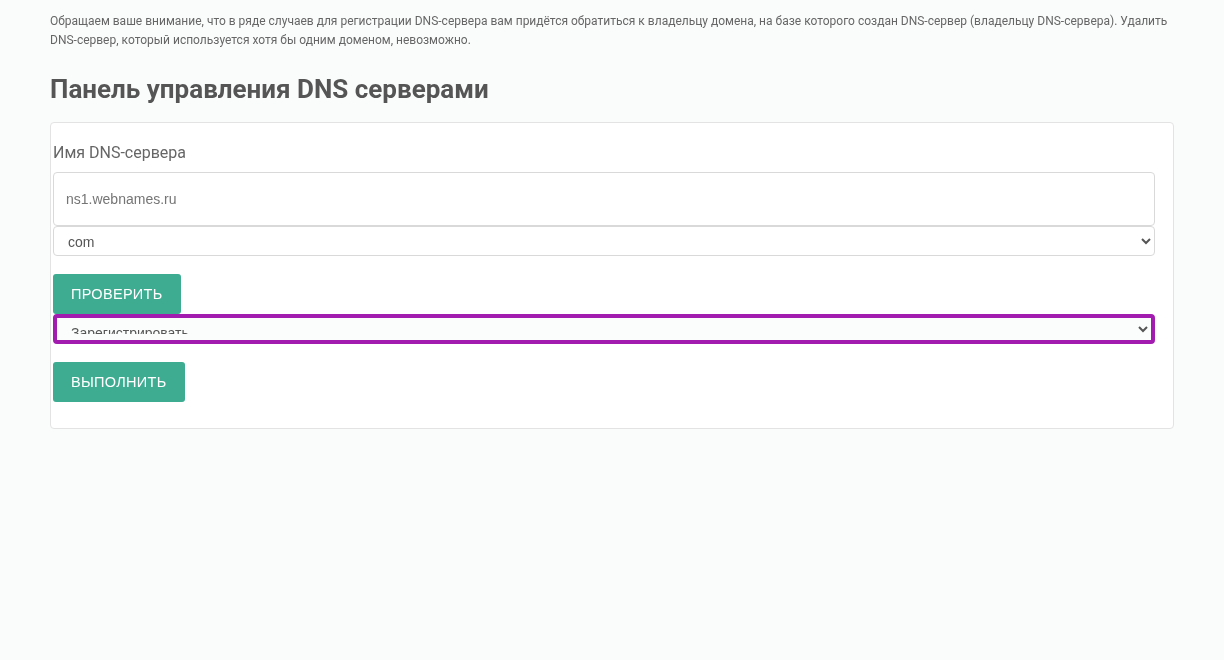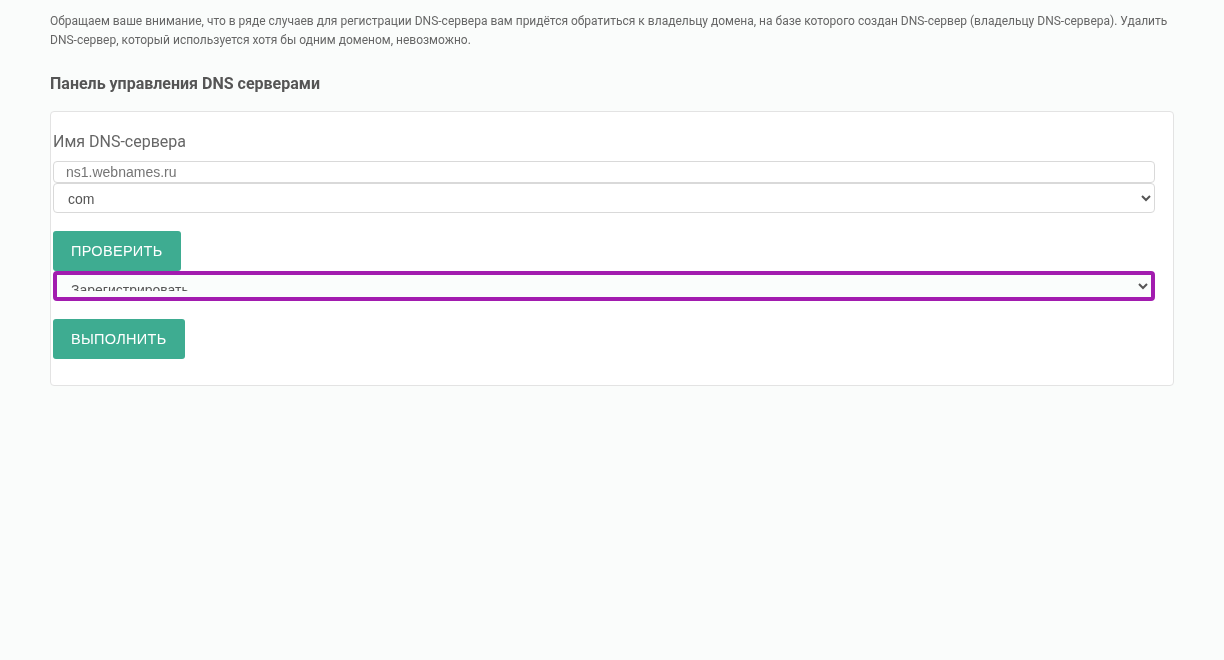--- a/index.html
+++ b/index.html
@@ -15,21 +15,21 @@
       width: 1224px;
       font-size: 15px;
     }
     .notice {
       color: #666;
       line-height: 1.6;
       margin-bottom: 24px;
       font-size: 12px;
     }
     .panel-title {
-      font-size: 16px;
+      font-size: 26px;
       font-weight: 700;
       color: #555;
       margin-bottom: 18px;
     }
     .panel {
       border: 1px solid #e3e3e3;
       border-radius: 4px;
       background: #fff;
       padding: 18px 18px 26px 2px;
     }
@@ -38,21 +38,21 @@
       color: #666;
       font-size: 16px;
       margin-bottom: 10px;
       margin-top: 2px;
     }
     .field-label.mt {
       margin-top: 16px;
     }
     .text-input {
       width: 100%;
-      height: 22px;
+      height: 54px;
       padding: 6px 12px;
       font-size: 14px;
       color: #555;
       border: 1px solid #d9d9d9;
       border-radius: 4px;
       background: #fff;
       outline: none;
     }
     .select {
       width: 100%;

